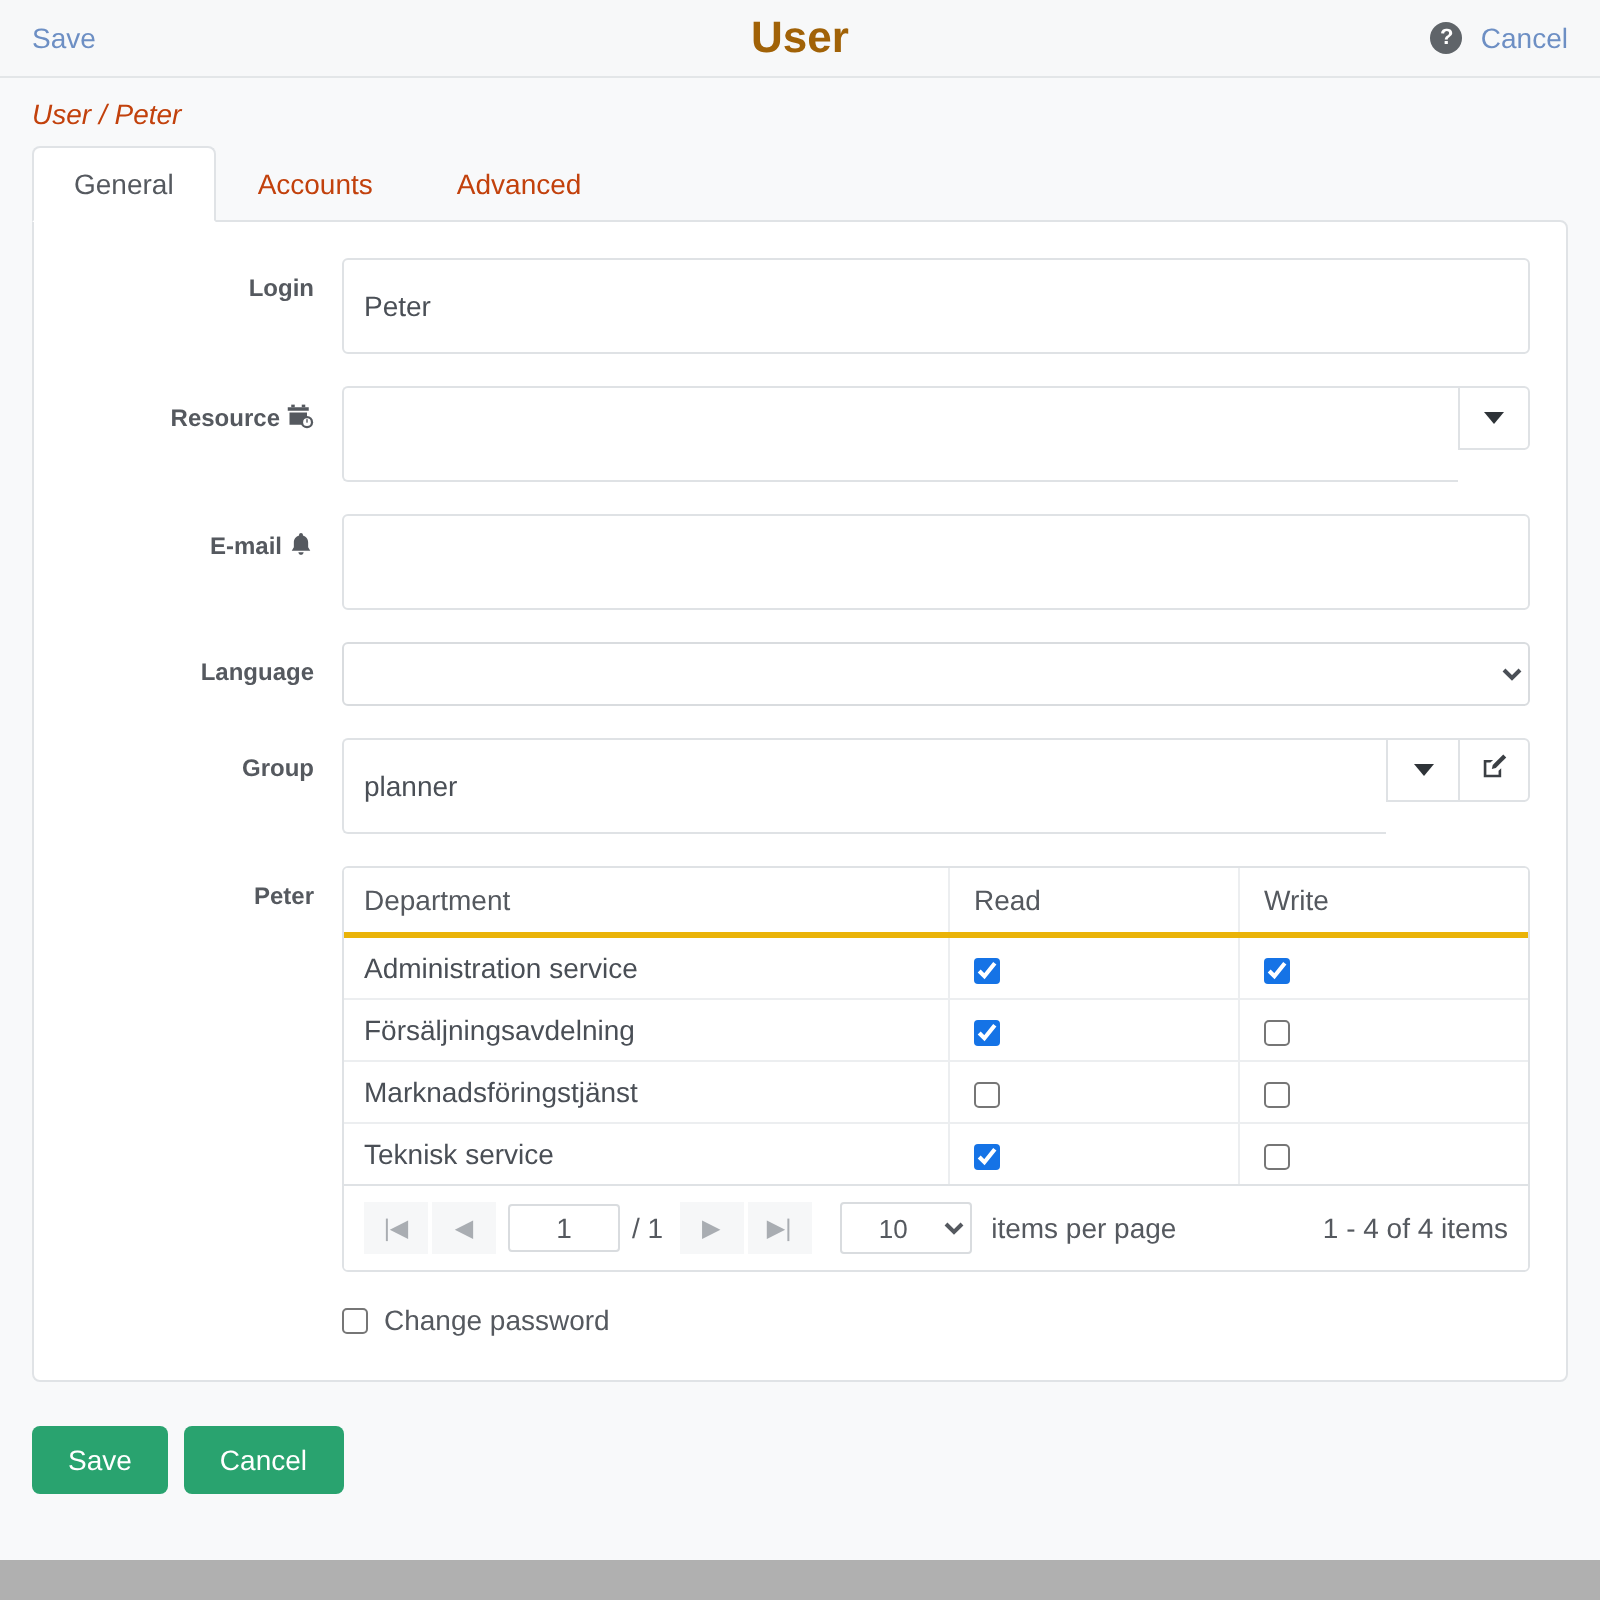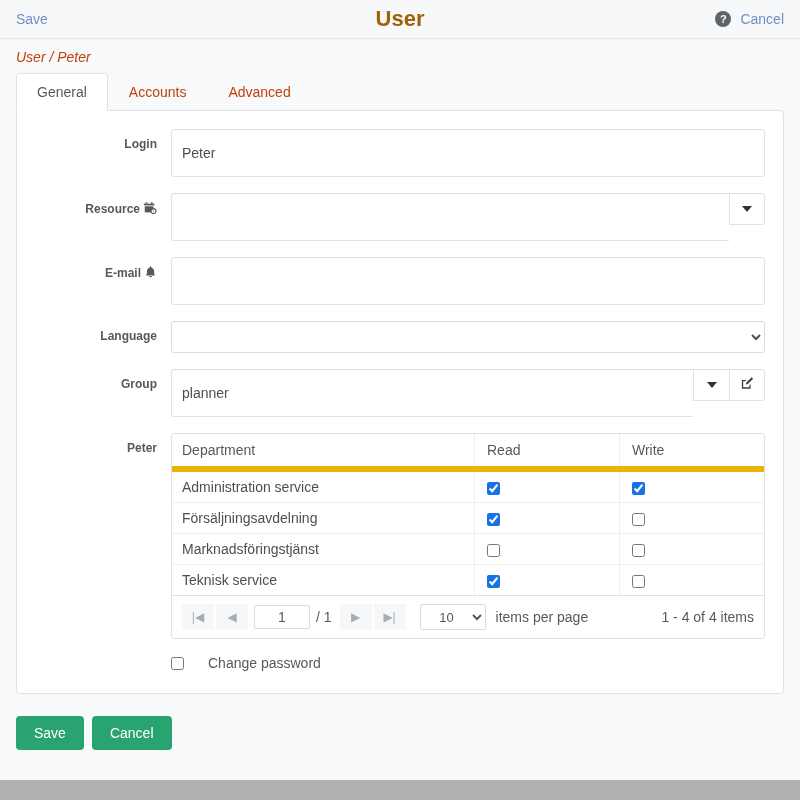--- a/index.html
+++ b/index.html
@@ -187,21 +187,21 @@
   table.access {
     width: 100%;
     border-collapse: collapse;
     font-size: 14px;
   }
   table.access th {
     text-align: left;
     font-weight: normal;
     color: #55595f;
     padding: 8px 10px;
-    border-bottom: 6px solid #eab308;
+    border-bottom: 3px solid #eab308;
     background: #ffffff;
   }
   table.access td {
     padding: 7px 10px;
     border-bottom: 1px solid #eceef0;
     border-left: 1px solid #eceef0;
     color: #4a4f56;
   }
   table.access th + th,
   table.access td + td { border-left: 1px solid #eceef0; padding-left: 12px; }
@@ -270,21 +270,21 @@
     border-radius: 2px;
     background: #ffffff;
     text-align: center;
   }
   .pg-summary { margin-left: auto; color: #55595f; }
 
   
   .chgpw {
     display: flex;
     align-items: center;
-    gap: 24px;
+    gap: 8px;
     margin-left: 122px;
     padding-left: 14px;
     font-size: 14px;
     color: #55595f;
   }
 
   
   .actions {
     padding: 22px 0 0 16px;
     display: flex;

